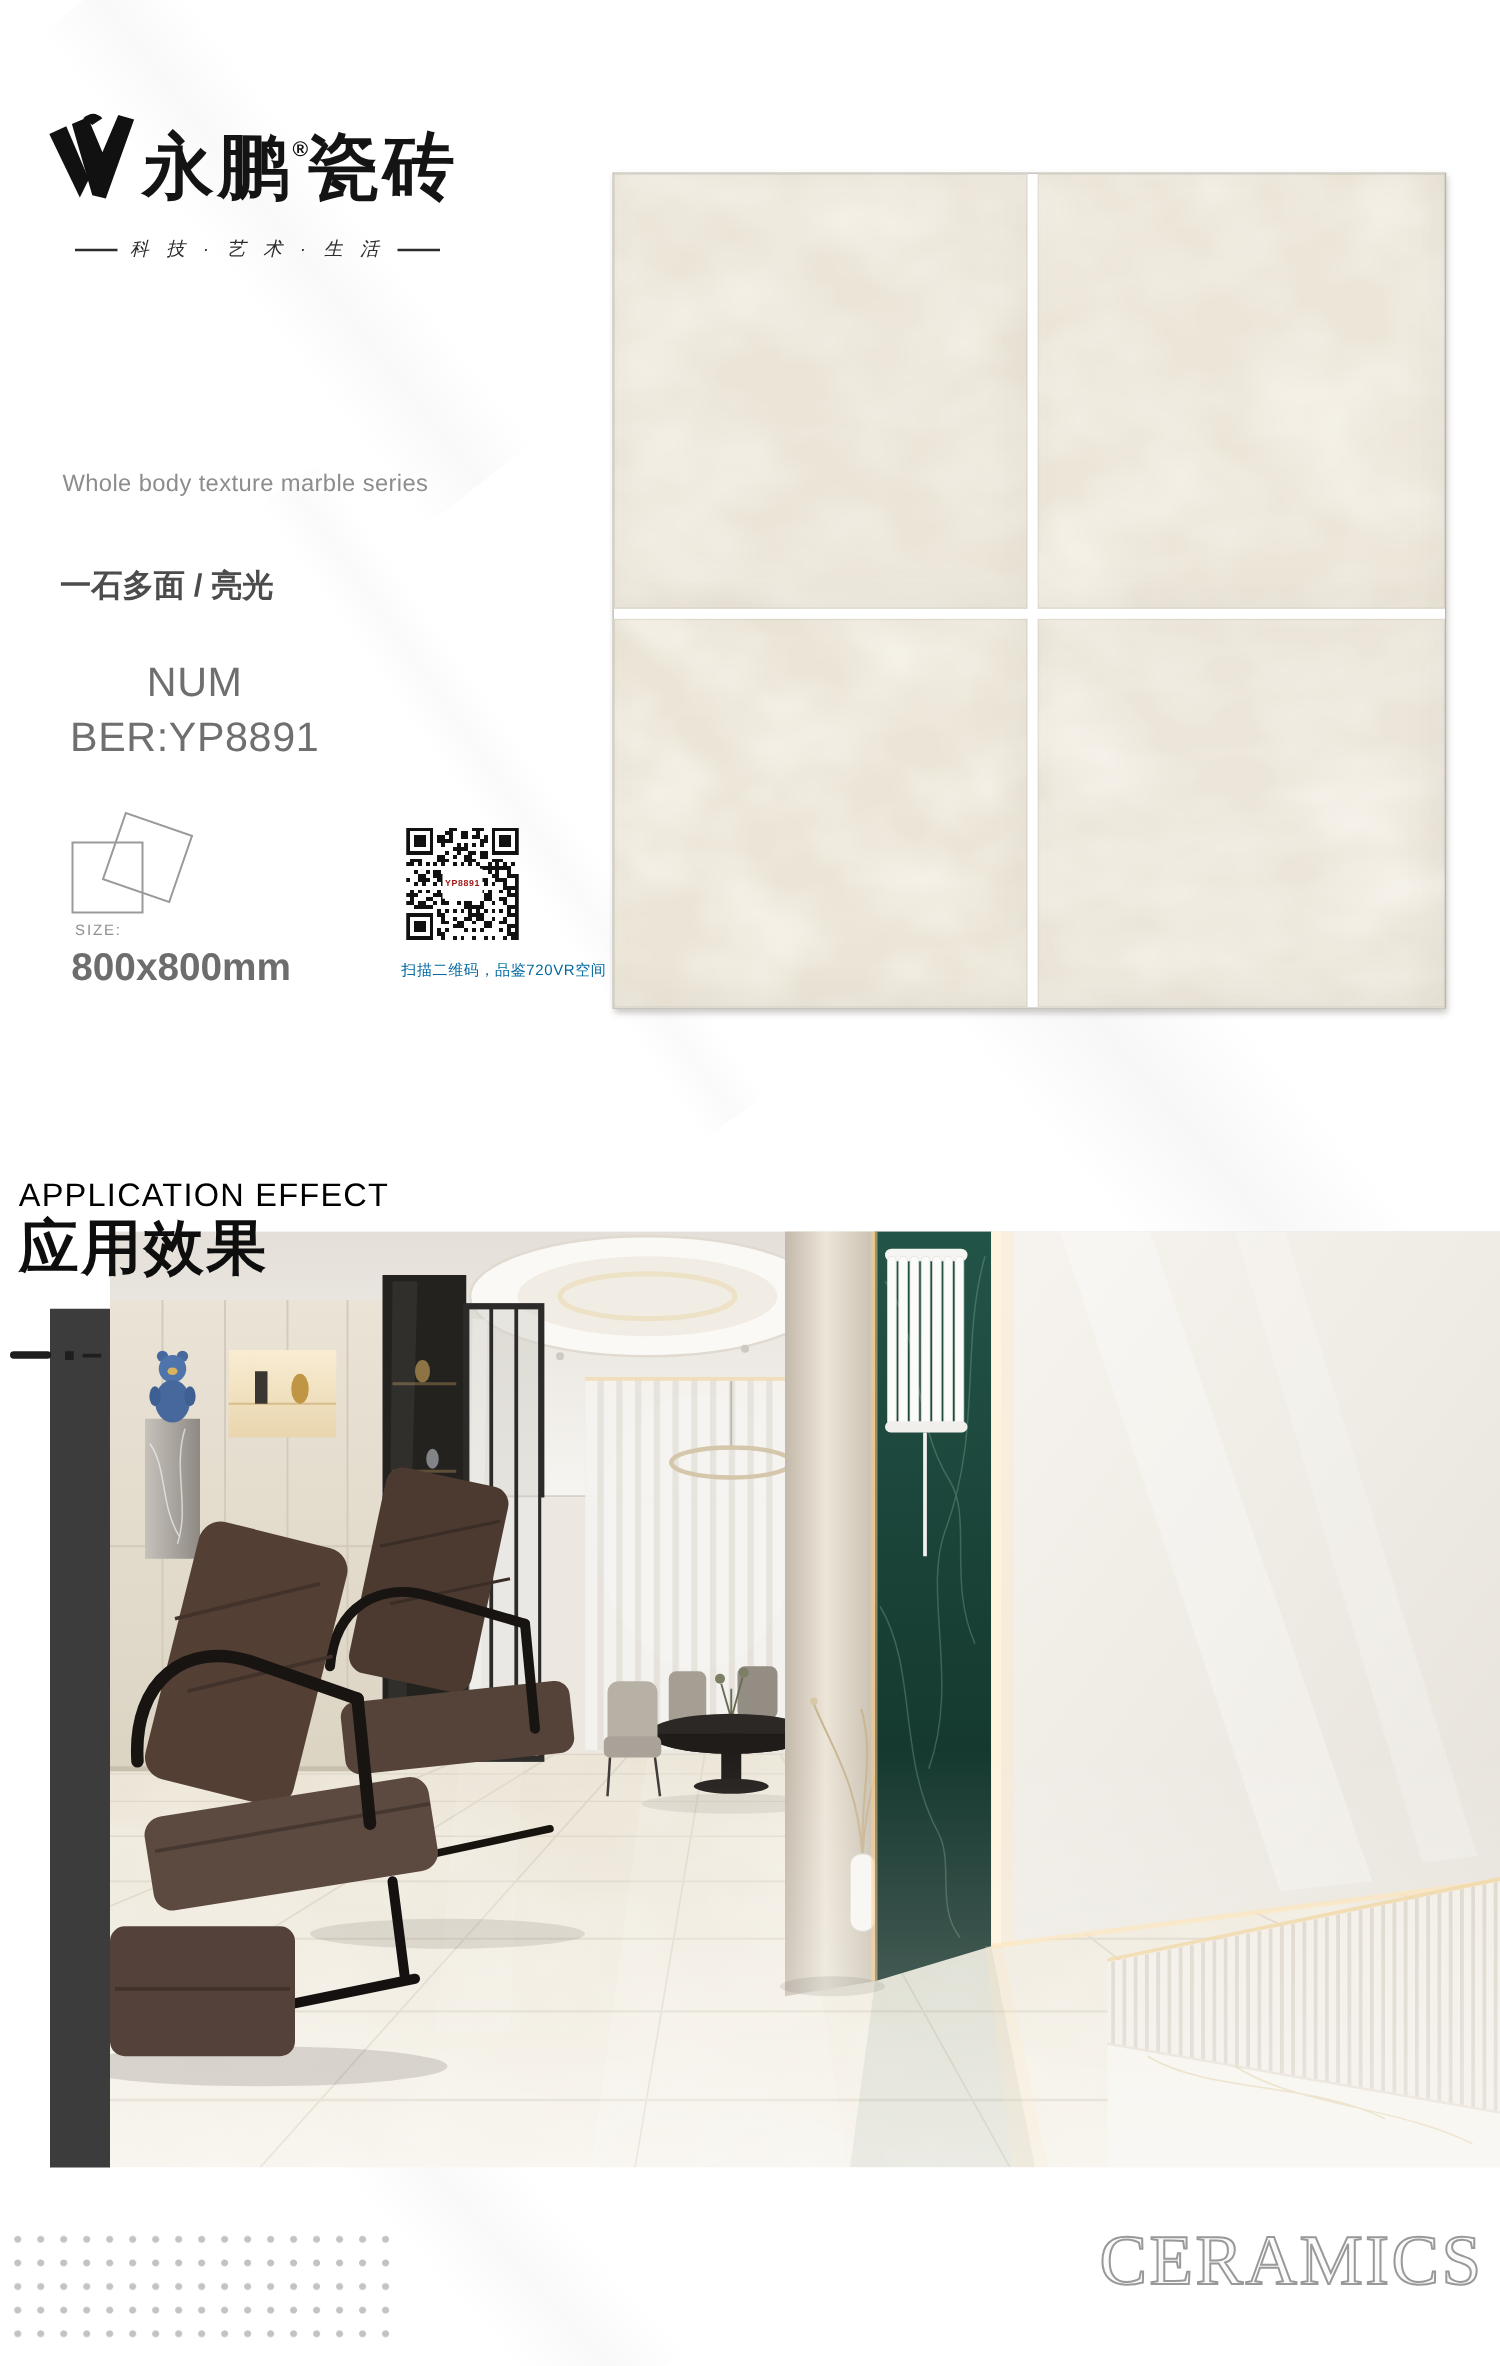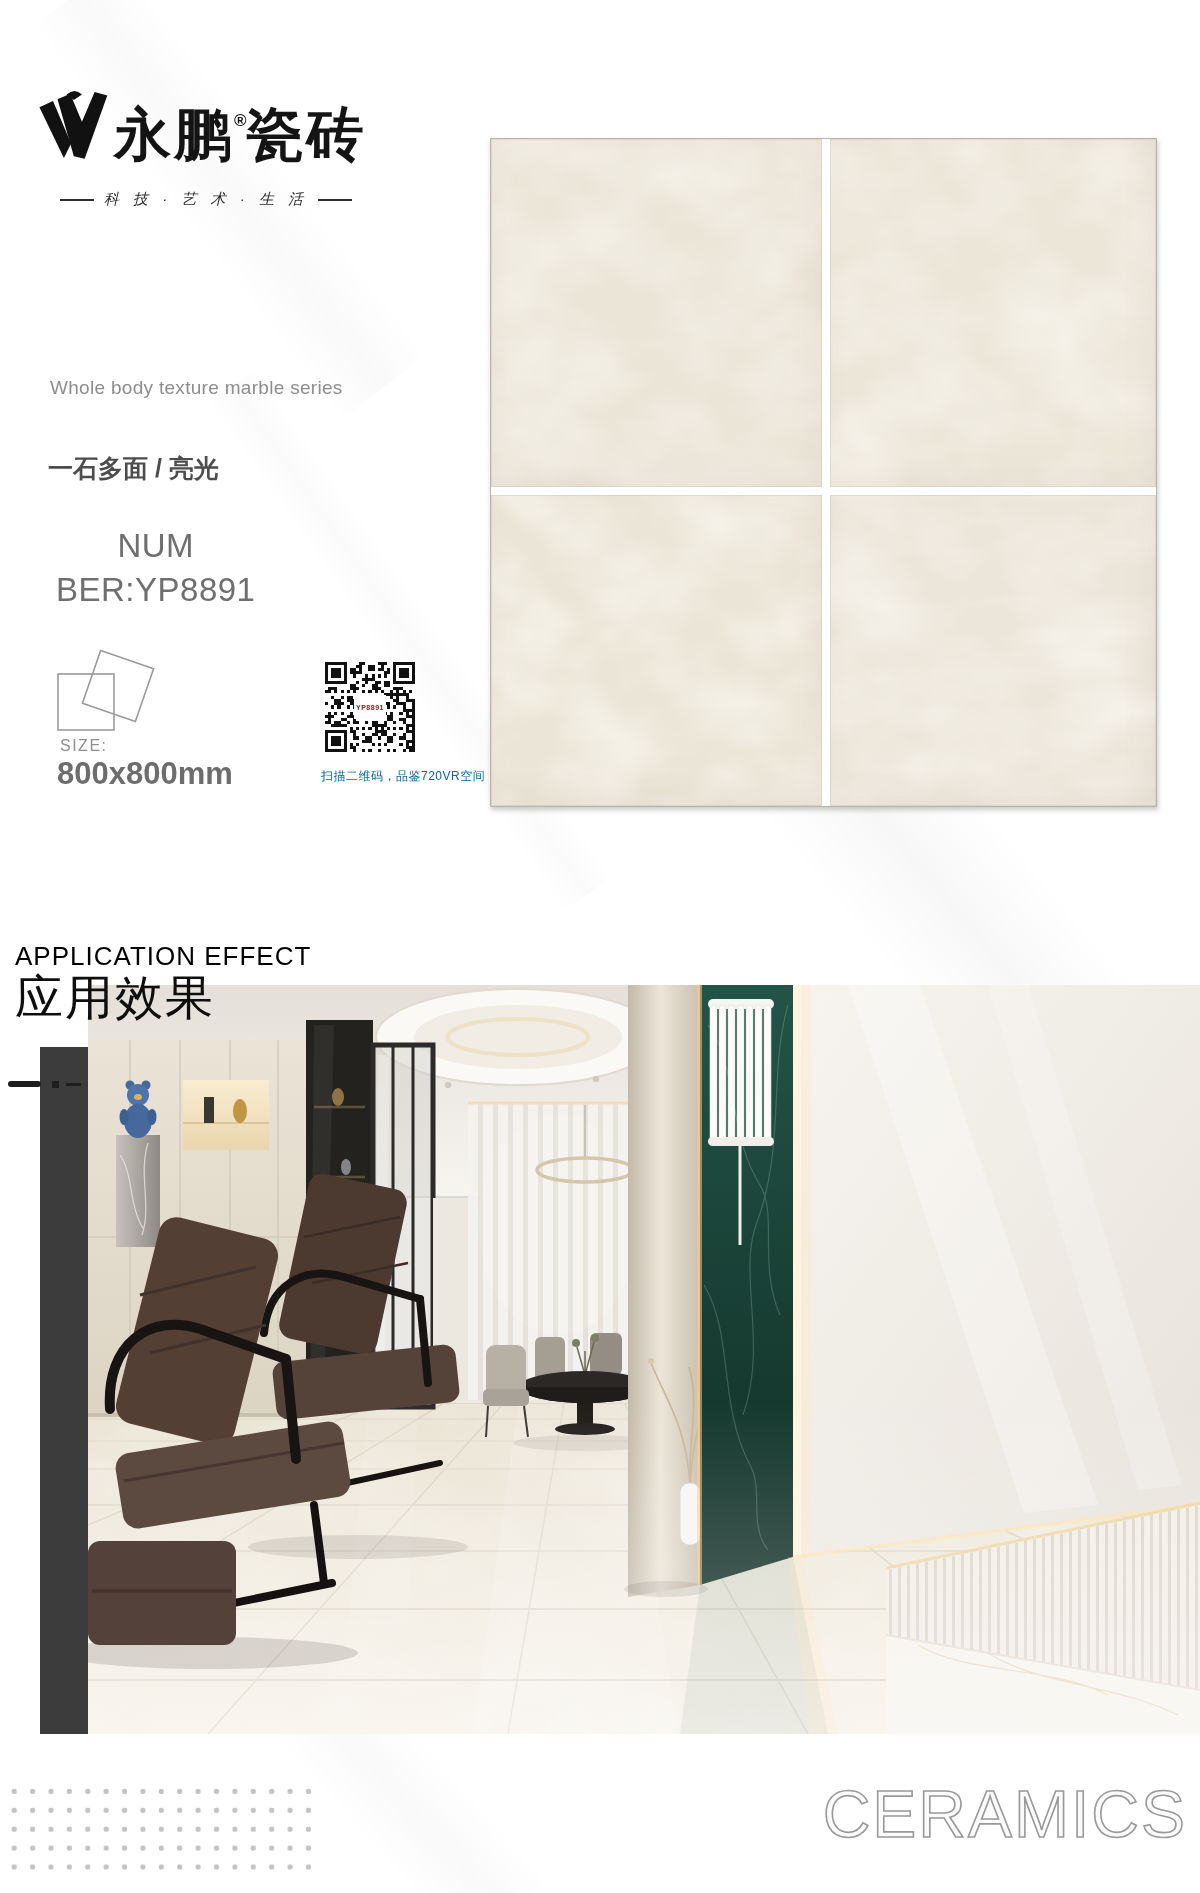--- a/index.html
+++ b/index.html
@@ -25,21 +25,21 @@
            justify-content:center;gap:10px;color:#2c2c2c;font-size:15px;letter-spacing:5px;
            white-space:nowrap;font-style:italic;}
   .tagline::before,.tagline::after{content:"";flex:0 0 34px;height:2px;background:#2c2c2c;}
 
   
   .series-cn{position:absolute;left:48px;top:333px;font-size:33px;font-weight:700;color:#303030;letter-spacing:1px;}
   .series-en{position:absolute;left:50px;top:377px;font-size:19px;color:#8d8d8d;letter-spacing:.3px;}
   .finish{position:absolute;left:48px;top:452px;font-size:25px;font-weight:700;color:#4c4c4c;}
   .number{position:absolute;left:56px;top:524px;font-size:33px;color:#6f6f6f;line-height:44px;letter-spacing:.5px;text-align:center;}
   .tile-icon{position:absolute;left:52px;top:648px;width:110px;height:92px;}
-  .size-label{position:absolute;left:60px;top:737px;font-size:16px;color:#8f8f8f;letter-spacing:1.5px;}
+  .size-label{position:absolute;left:60px;top:737px;font-size:12px;color:#8f8f8f;letter-spacing:1.5px;}
   .size-value{position:absolute;left:57px;top:756px;font-size:31px;font-weight:700;color:#6d6d6d;}
 
   
   .qr-box{position:absolute;left:325px;top:662px;width:90px;height:90px;background:#fff;}
   .qr-box svg{width:100%;height:100%;display:block;}
   .qr-center{position:absolute;left:29px;top:33px;width:32px;height:24px;background:#fff;
              display:flex;align-items:center;justify-content:center;
              font-size:7px;font-weight:700;color:#a01616;letter-spacing:.5px;}
   .qr-caption{position:absolute;left:321px;top:768px;font-size:12px;color:#0369a1;letter-spacing:.5px;}
 
@@ -48,37 +48,37 @@
            border:1px solid #b9b5ac;box-sizing:border-box;
            display:grid;grid-template-columns:331px 326px;grid-template-rows:348px 311px;gap:8px;
            box-shadow:1px 3px 5px rgba(105,100,92,.35);}
   .tile-cell{position:relative;background:#ebe5d8;overflow:hidden;}
   .tile-cell svg{position:absolute;inset:0;width:100%;height:100%;}
   .tile-cell::after{content:"";position:absolute;inset:0;
       box-shadow:inset 0 0 0 1px rgba(90,85,75,.10), inset -8px -10px 30px rgba(120,110,95,.06);}
 
   
   .app-en{position:absolute;left:15px;top:941px;font-size:26px;color:#000000;letter-spacing:1px;z-index:6;}
-  .app-cn{position:absolute;left:15px;top:966px;font-size:48px;font-weight:400;color:#0e0e0e;
+  .app-cn{position:absolute;left:15px;top:966px;font-size:48px;font-weight:700;color:#0e0e0e;
           letter-spacing:2px;z-index:6;}
   .dark-bar{position:absolute;left:40px;top:1047px;width:48px;height:687px;background:#3c3c3c;}
   .dashdot{position:absolute;left:8px;top:1079px;height:10px;z-index:6;}
   .dashdot .d1{position:absolute;left:0;top:2px;width:33px;height:6px;background:#1e1e1e;border-radius:3px;}
   .dashdot .d2{position:absolute;left:44px;top:2px;width:7px;height:7px;background:#1e1e1e;}
   .dashdot .d3{position:absolute;left:58px;top:4px;width:15px;height:3px;background:#1e1e1e;}
 
   .photo{position:absolute;left:88px;top:985px;width:1112px;height:749px;overflow:hidden;z-index:4;}
   .photo svg{display:block;width:1112px;height:749px;}
 
   
   .dots{position:absolute;left:5px;top:1782px;width:314px;height:95px;
         background-image:radial-gradient(circle,#c3c3c3 2.5px,rgba(0,0,0,0) 3px);
         background-size:18.4px 18.9px;}
-  .watermark{position:absolute;right:13px;top:1776px;font-family:Liberation Sans, sans-serif;
-             font-size:66px;letter-spacing:2px;color:#fbfbfb;
+  .watermark{position:absolute;right:13px;top:1776px;font-family:Liberation Serif, serif;
+             font-size:57px;letter-spacing:2px;color:#fbfbfb;
              -webkit-text-stroke:1.6px #999999;white-space:nowrap;}
 </style>
 </head>
 <body>
 
 <svg width="0" height="0" style="position:absolute" aria-hidden="true">
   <defs>
     <filter id="m1" x="0" y="0" width="100%" height="100%">
       <feTurbulence type="fractalNoise" baseFrequency="0.010 0.015" numOctaves="3" seed="7"></feTurbulence>
       <feColorMatrix type="matrix" values="0 0 0 0 1  0 0 0 0 .99  0 0 0 0 .95  .9 .25 0 0 -.42"></feColorMatrix>

